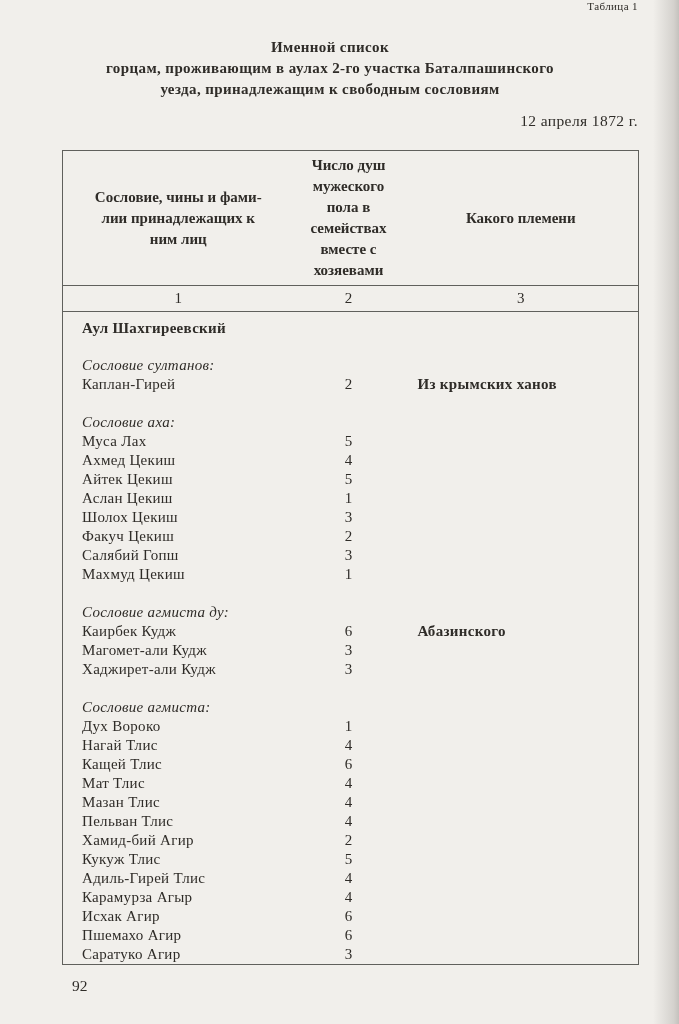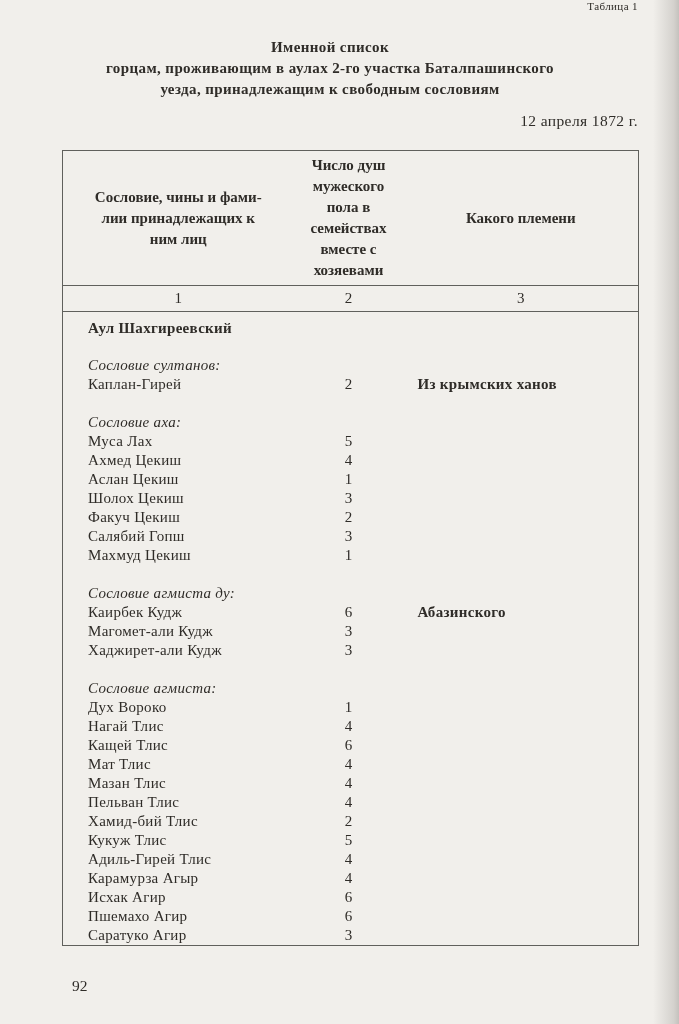--- a/index.html
+++ b/index.html
@@ -41,21 +41,21 @@
   thead th.h1, thead th.h2, thead th.h3 {
     border-bottom: 1px solid #60605c; height: 127px;
     line-height: 21px; white-space: pre-line; padding: 4px 6px;
   }
   thead td.n1, thead td.n2, thead td.n3 {
     border-bottom: 1px solid #60605c; height: 26px;
     text-align: center; vertical-align: middle;
   }
   tbody td { height: 19px; vertical-align: middle; overflow: hidden; }
   tbody tr:first-child td { padding-top: 8px; }
-  td.c1 { padding-left: 25px; letter-spacing: 0.3px; margin-left: 38px; }
+  td.c1 { padding-left: 19px; letter-spacing: 0.3px; margin-left: 38px; }
   td.c2 { text-align: center; }
   td.c3 { padding-left: 14px; letter-spacing: 0.3px; font-weight: bold; }
   td.c1.aul { font-weight: bold; }
   td.c1.section { font-style: italic; }
   .page-number {
     position: absolute; top: 977px; left: 72px; font-size: 15.5px;
   }
 </style>
 </head>
 <body>
@@ -130,20 +130,25 @@
         <td class="c1 entry">Муса Лах</td>
         <td class="c2">5</td>
         <td class="c3"></td>
       </tr>
       <tr>
         <td class="c1 entry">Ахмед Цекиш</td>
         <td class="c2">4</td>
         <td class="c3"></td>
       </tr>
       <tr>
+        <td class="c1 entry">Айтек Цекиш</td>
+        <td class="c2">5</td>
+        <td class="c3"></td>
+      </tr>
+      <tr>
         <td class="c1 entry">Аслан Цекиш</td>
         <td class="c2">1</td>
         <td class="c3"></td>
       </tr>
       <tr>
         <td class="c1 entry">Шолох Цекиш</td>
         <td class="c2">3</td>
         <td class="c3"></td>
       </tr>
       <tr>
@@ -220,21 +225,21 @@
         <td class="c1 entry">Мазан Тлис</td>
         <td class="c2">4</td>
         <td class="c3"></td>
       </tr>
       <tr>
         <td class="c1 entry">Пельван Тлис</td>
         <td class="c2">4</td>
         <td class="c3"></td>
       </tr>
       <tr>
-        <td class="c1 entry">Хамид-бий Тлис</td>
+        <td class="c1 entry">Хамид-бий Агир</td>
         <td class="c2">2</td>
         <td class="c3"></td>
       </tr>
       <tr>
         <td class="c1 entry">Кукуж Тлис</td>
         <td class="c2">5</td>
         <td class="c3"></td>
       </tr>
       <tr>
         <td class="c1 entry">Адиль-Гирей Тлис</td>

